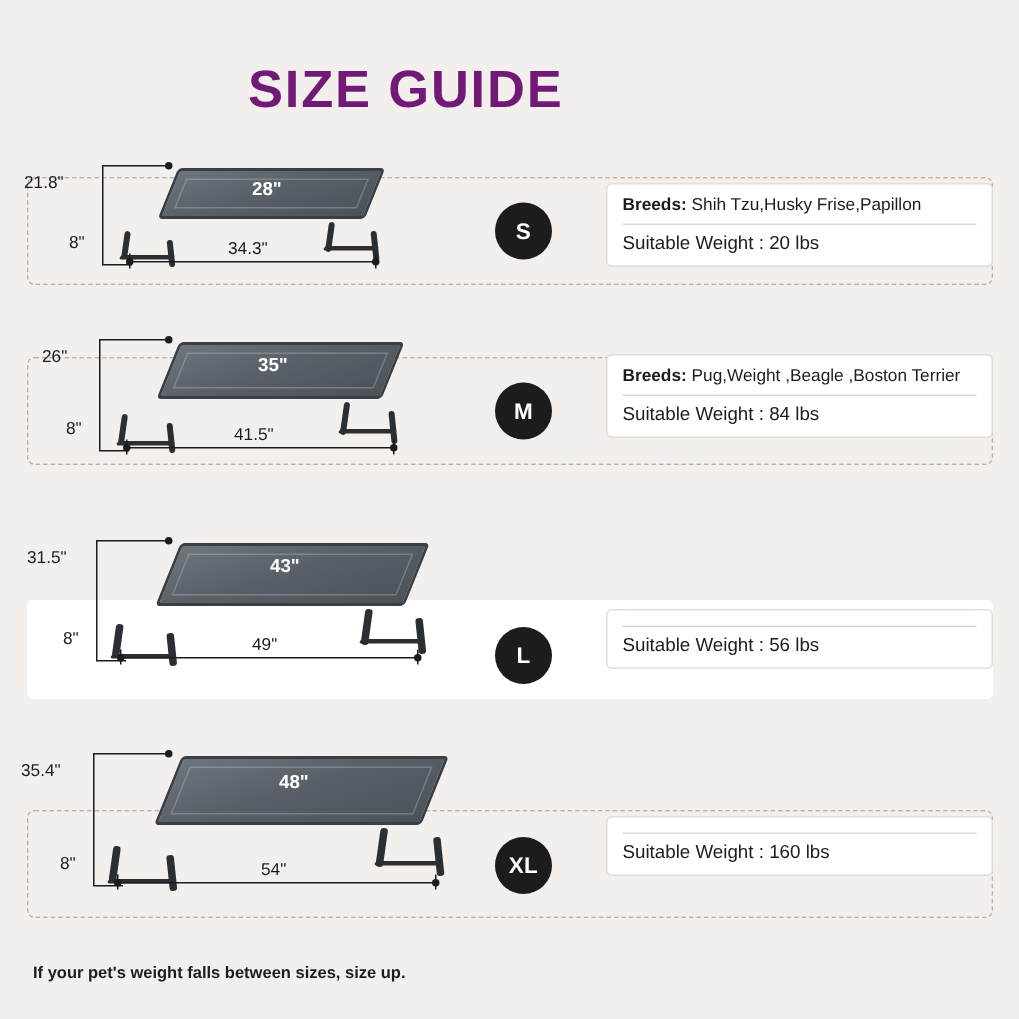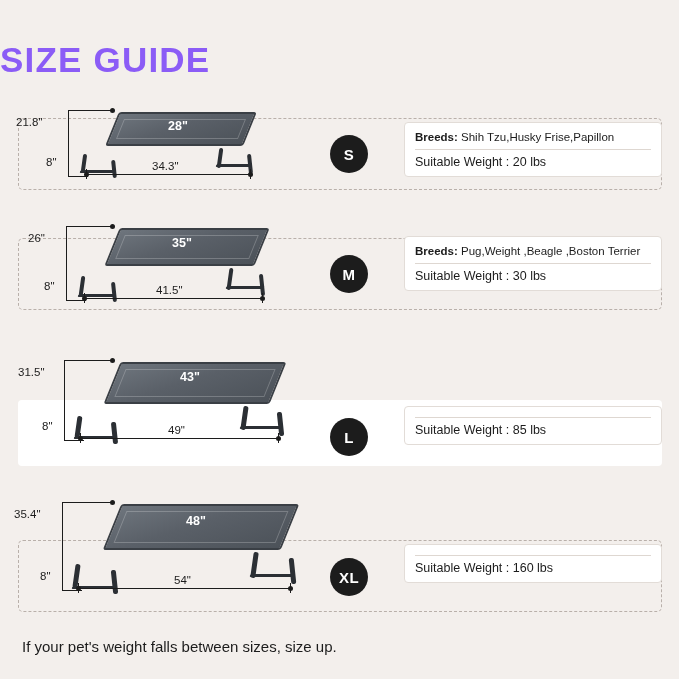--- a/index.html
+++ b/index.html
@@ -18,24 +18,25 @@
   .page {
     position: relative;
     width: 679px;
     height: 679px;
   }
   .title {
     position: absolute;
     top: 40px;
     left: 0;
     width: 541px;
+    text-align: center;
     font-size: 35px;
     font-weight: bold;
     letter-spacing: 1.2px;
-    color: #8b5cf6;
+    color: #701a75;
   }
   .row {
     position: absolute;
     left: 0;
     width: 679px;
     height: 118px;
   }
   .row-card {
     position: absolute;
     left: 18px;
@@ -151,22 +152,23 @@
     margin: 4px 0 4px 0;
   }
   .info .weight {
     color: #1c1c1c;
     font-size: 12.5px;
   }
   .footer {
     position: absolute;
     left: 22px;
     bottom: 24px;
-    font-size: 15px;
-    color: #1c1c1c;
+    font-size: 11px;
+    color: #1c1c1c;
+    font-weight: bold;
   }
 </style>
 </head>
 <body>
 
 <div class="page">
 
   <div class="title">SIZE GUIDE</div>
 
   <div class="row" style="top:96px;">
@@ -250,21 +252,21 @@
     <div class="badge" style="left:330px; top:39px;">M</div>
 
     <div class="info" style="left:404px; top:20px;">
       <span class="breeds-row">
         <span class="breeds-label">Breeds:</span>
         <span>Pug,Weight ,Beagle ,Boston Terrier</span>
       </span>
       <div class="divider"></div>
       <span class="weight">
         <span>Suitable Weight :</span>
-        <span>30 lbs</span>
+        <span>84 lbs</span>
       </span>
     </div>
   </div>
 
   <div class="row" style="top:348px;">
     <div class="row-card solid" style="top:52px; height:66px;"></div>
 
     <div class="bed-area">
       <div class="mesh" style="left:92px; top:14px; width:166px; height:42px; transform: skewX(-22deg); border-radius:3px;"></div>
       <div class="frame" style="left:52px; top:50px; width:206px; height:20px; transform: skewY(9deg); border-radius:2px;"></div>
@@ -290,21 +292,21 @@
       <div class="dot" style="left:58px; top:88px;"></div>
       <div class="dot" style="left:256px; top:88px;"></div>
     </div>
 
     <div class="badge" style="left:330px; top:70px;">L</div>
 
     <div class="info" style="left:404px; top:58px;">
       <div class="divider"></div>
       <span class="weight">
         <span>Suitable Weight :</span>
-        <span>85 lbs</span>
+        <span>56 lbs</span>
       </span>
     </div>
   </div>
 
   <div class="row" style="top:490px;">
     <div class="row-card" style="top:50px; height:72px;"></div>
 
     <div class="bed-area">
       <div class="mesh" style="left:92px; top:14px; width:178px; height:46px; transform: skewX(-22deg); border-radius:3px;"></div>
       <div class="frame" style="left:50px; top:54px; width:220px; height:22px; transform: skewY(9deg); border-radius:2px;"></div>

